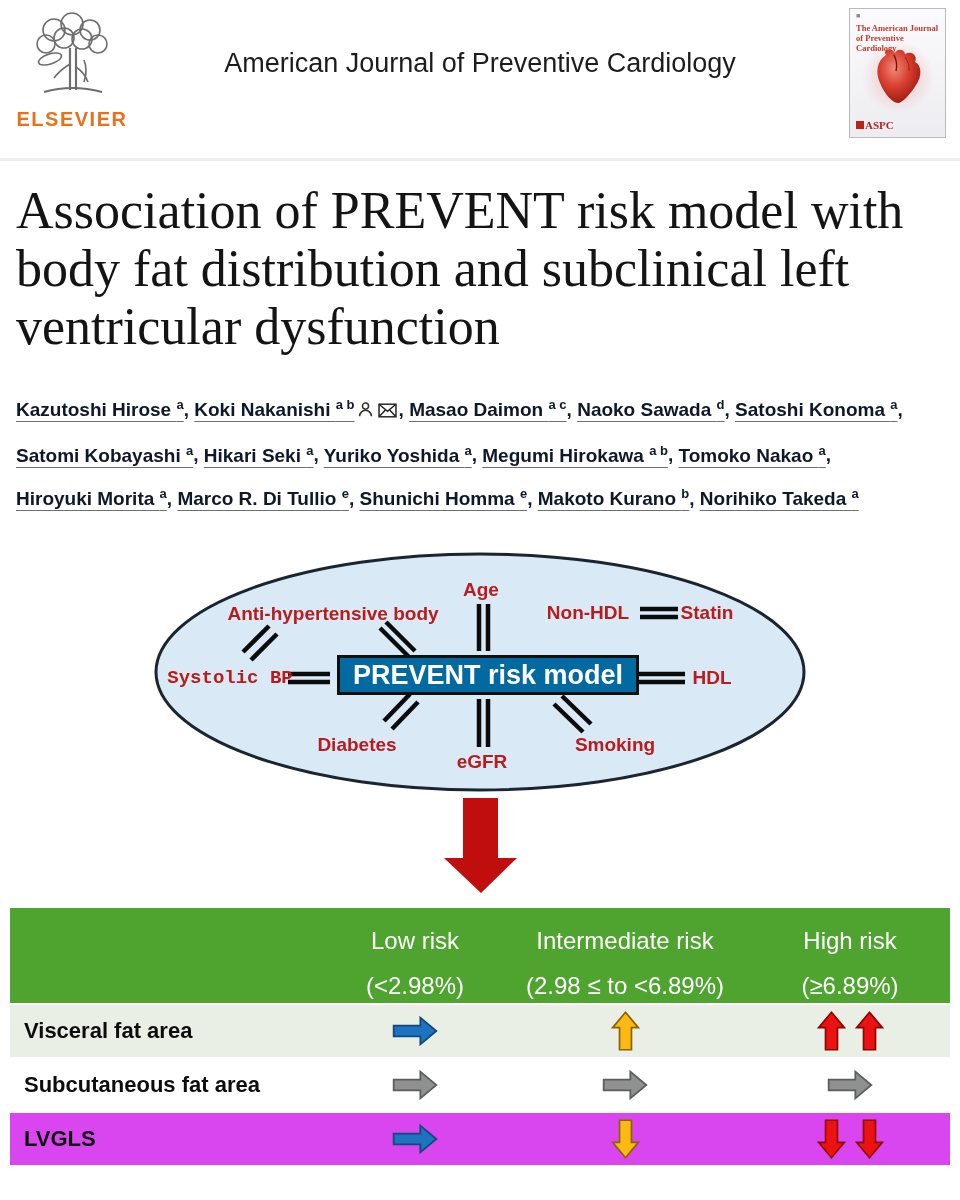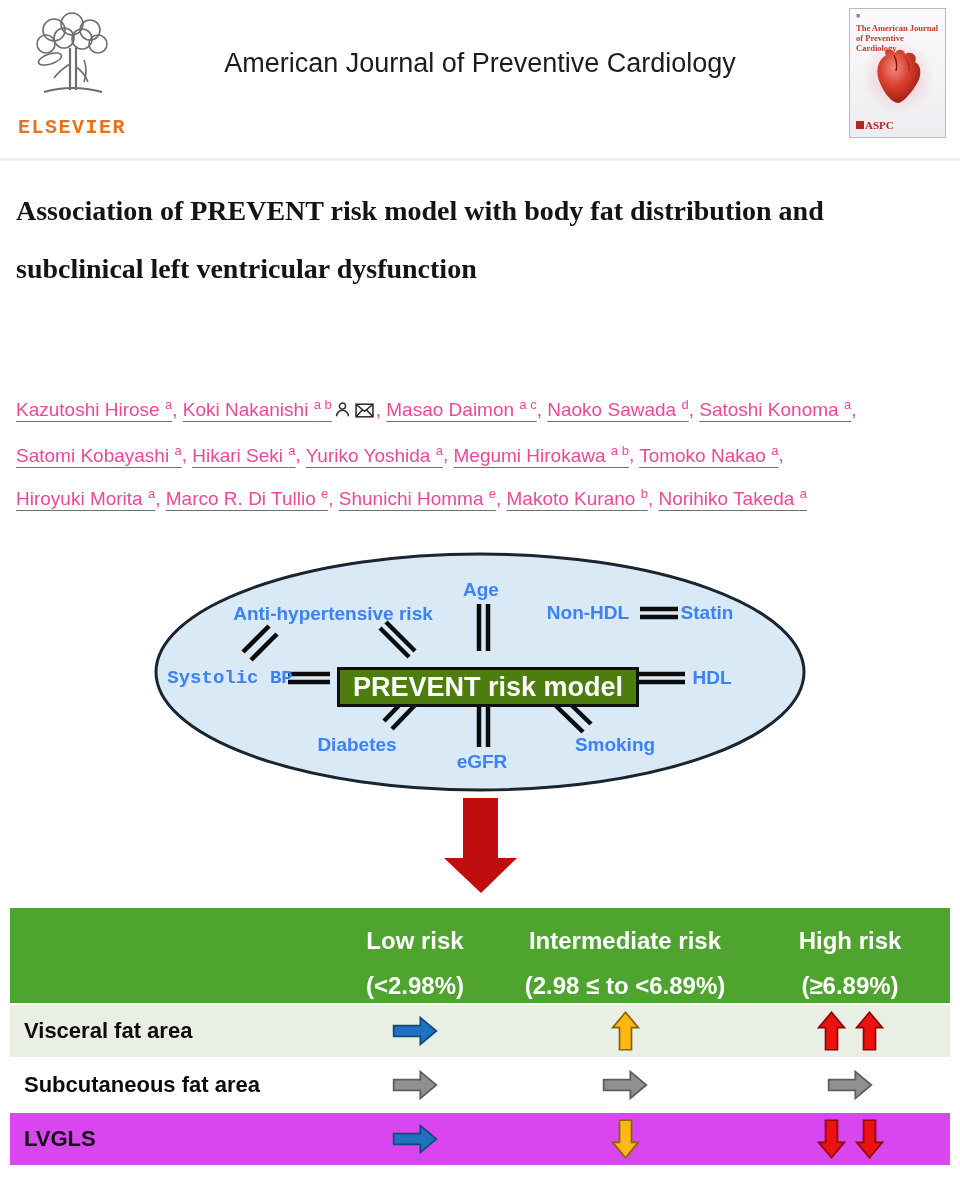--- a/index.html
+++ b/index.html
@@ -8,22 +8,22 @@
     position:relative; width:960px; height:1200px; background:#fff;
     font-family:"Liberation Sans", sans-serif; color:#1a1a1a; overflow:hidden;
   }
 
   
   .hdr { position:absolute; left:0; top:0; width:960px; height:160px; }
   .hdr-divider { position:absolute; left:0; top:158px; width:960px; height:3px; background:#efefef; }
   .publisher { position:absolute; left:12px; top:12px; width:120px; text-align:center; cursor:pointer; }
   .publisher svg { display:block; margin:0 auto; }
   .publisher-name {
-    font-family:Liberation Mono, monospace; color:#e9711c; font-weight:bold;
-    font-size:20px; letter-spacing:1.5px; margin-top:12px;
+    font-family:Liberation Sans, sans-serif; color:#e9711c; font-weight:bold;
+    font-size:20px; letter-spacing:1.5px; margin-top:4px;
   }
   .jrnl-titles { position:absolute; left:140px; top:0; width:680px; height:172px; text-align:center; }
   .jrnl-title { margin-top:48px; font-size:27px; color:#1c1c1c; }
   .jrnl-issue { margin-top:14px; font-size:17px; color:#363636; }
   .jrnl-issue .vol-link { color:#1d69b5; cursor:pointer; }
   .cover {
     position:absolute; left:849px; top:8px; width:97px; height:130px;
     background:linear-gradient(180deg,#fbfbfd 0%,#ededf1 100%);
     border:1px solid #b9b9bf; cursor:pointer; overflow:hidden;
   }
@@ -36,48 +36,48 @@
   }
   .cover-mark { position:absolute; left:6px; top:3px; font-size:7px; color:#8a8a8a; }
   .cover-heart { position:absolute; left:22px; top:38px; }
   .cover-aspc { position:absolute; left:6px; bottom:6px; font-size:11px; font-weight:bold; color:#b3261e;
     font-family:"Liberation Serif", serif; }
   .cover-aspc .sq { display:inline-block; width:8px; height:8px; background:#b3261e; margin-right:1px; }
 
   
   .art-title {
     position:absolute; left:16px; top:182px; width:900px;
-    font-family:"Liberation Serif", serif; font-size:28px; line-height:58px;
-    color:#141414; font-weight:700;
-  }
-  .authors { position:absolute; left:16px; top:386px; width:910px; font-size:19px; line-height:38px; color:#ec4899; }
+    font-family:"Liberation Serif", serif; font-size:52px; line-height:58px;
+    color:#141414; font-weight:400;
+  }
+  .authors { position:absolute; left:16px; top:386px; width:910px; font-size:19px; line-height:38px; color:#0f172a;font-weight:bold; }
   .author-link {
     text-decoration:underline; text-underline-offset:5px; text-decoration-thickness:1px;
     text-decoration-color:#6f6f6f; cursor:pointer; white-space:nowrap;
   }
   .authors sup { font-size:13px; }
   .auth-sep { text-decoration:none; }
   .inline-icon { display:inline-block; vertical-align:-2px; margin:0 2px; cursor:pointer; }
 
   
   .figure { position:absolute; left:0; top:550px; width:960px; height:355px; cursor:pointer; }
   .figure svg.fig-canvas { position:absolute; left:0; top:0; }
-  .fac { position:absolute; transform:translate(-50%,-50%); font-weight:bold; font-size:19px; color:#3b82f6; white-space:nowrap; }
+  .fac { position:absolute; transform:translate(-50%,-50%); font-weight:bold; font-size:19px; color:#b91c1c; white-space:nowrap; }
   .prevent-box {
     position:absolute; left:337px; top:105px; width:302px; height:40px;
-    background:#4d7c0f; border:3px solid #101010;
+    background:#0369a1; border:3px solid #101010;
     display:flex; align-items:center; justify-content:center;
-    color:#fff; font-weight:bold; font-size:27px; white-space:nowrap;margin-top:12px;
+    color:#fff; font-weight:bold; font-size:27px; white-space:nowrap;
   }
 
   
   .risk-table { position:absolute; left:10px; top:908px; width:940px; }
   .rt-head { display:grid; grid-template-columns:320px 170px 250px 200px; height:95px; background:#4fa32f; }
   .rt-head .hcell { display:flex; flex-direction:column; align-items:center; justify-content:center;
-    color:#fff; font-weight:bold; font-size:24px; line-height:30px;margin-top:16px; }
+    color:#fff; font-weight:normal; font-size:24px; line-height:30px;margin-top:16px; }
   .rt-head .hcell .range { margin-top:15px;text-align:center; }
   .t-row { display:grid; grid-template-columns:320px 170px 250px 200px; height:54px; border-top:2px solid #fff; }
   .t-row.alt { background:#e9efe4;text-align:center; }
   .t-row .lbl { display:flex; align-items:center; padding-left:14px; font-weight:bold; font-size:22px; color:#0d0d0d; }
   .t-row .cell { display:flex; align-items:center; justify-content:center; gap:9px; }
 </style>
 </head>
 <body>
 
 <div class="page">
@@ -172,21 +172,21 @@
           <line x1="392" y1="179" x2="418" y2="152"></line>
 
         <line x1="554" y1="154" x2="583" y2="182"></line>
           <line x1="562" y1="146" x2="591" y2="174"></line>
       </g>
 
       <polygon points="463,248 498,248 498,308 517,308 481,343 444,308 463,308" fill="#c00d0d"></polygon>
     </svg>
 
     <div class="fac" style="left:481px; top:40px;">Age</div>
-    <div class="fac" style="left:333px; top:64px;">Anti-hypertensive risk</div>
+    <div class="fac" style="left:333px; top:64px;">Anti-hypertensive body</div>
     <div class="fac" style="left:588px; top:63px;">Non-HDL</div>
     <div class="fac" style="left:707px; top:63px;">Statin</div>
     <div class="fac" style="left:230px; top:128px;font-family:Liberation Mono, monospace;">Systolic BP</div>
     <div class="fac" style="left:712px; top:128px;">HDL</div>
     <div class="fac" style="left:357px; top:195px;">Diabetes</div>
     <div class="fac" style="left:482px; top:212px;">eGFR</div>
     <div class="fac" style="left:615px; top:195px;">Smoking</div>
 
     <div class="prevent-box">PREVENT risk model</div>
   </div>

